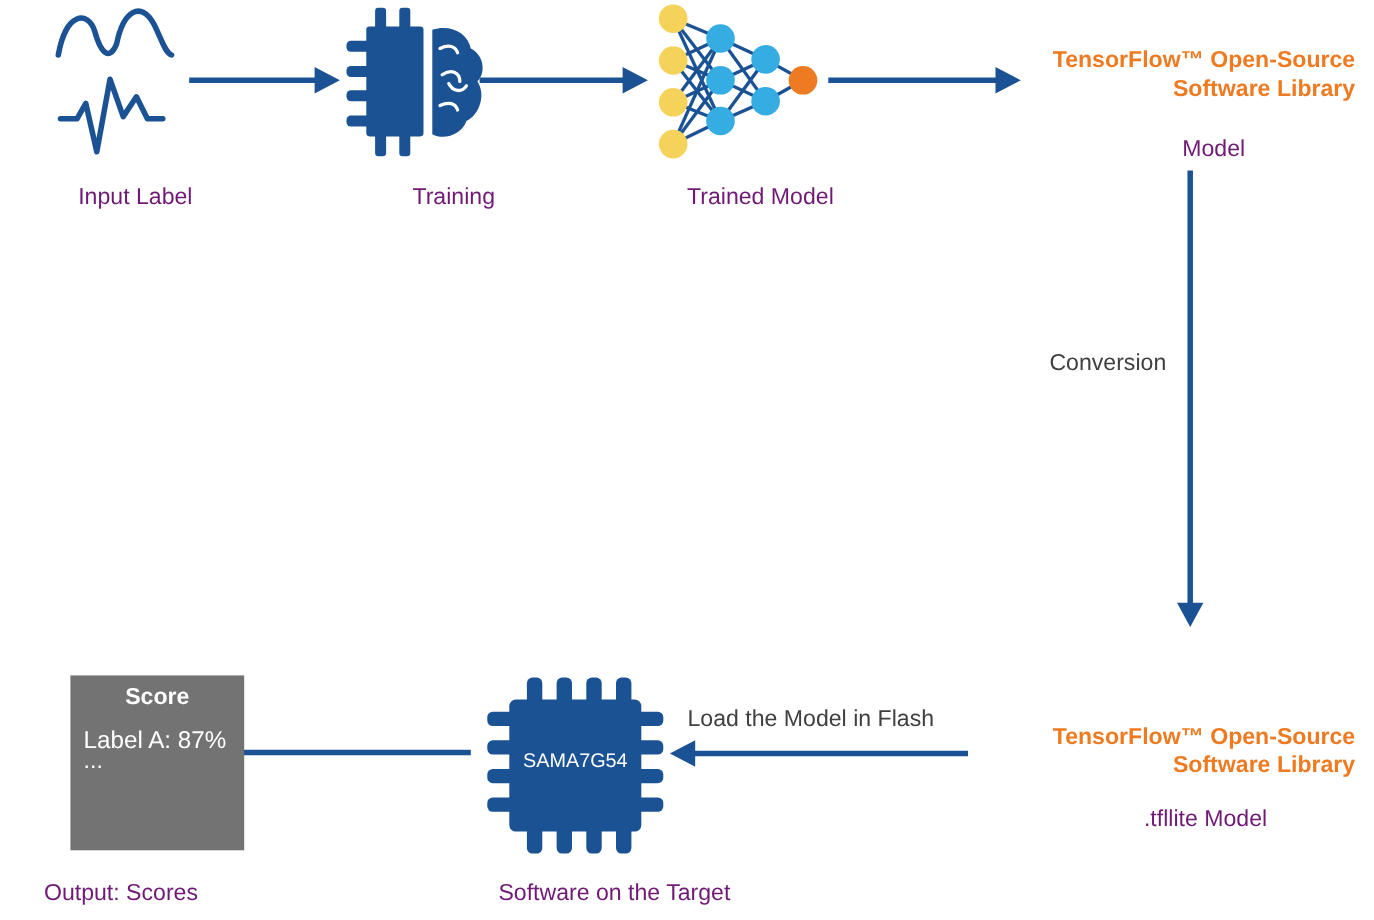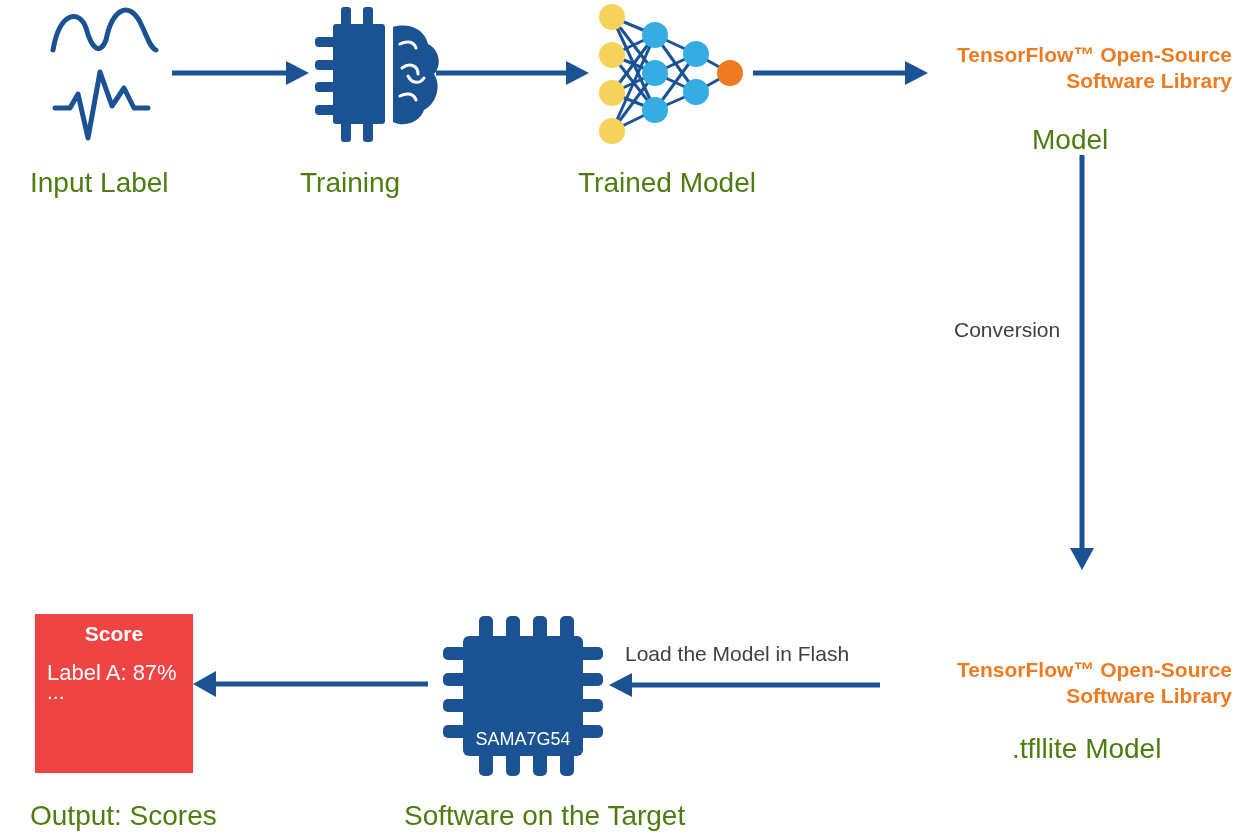--- a/index.html
+++ b/index.html
@@ -1,27 +1,27 @@
 <!DOCTYPE html>
 <html><head>
 <meta charset="utf-8">
 <style>
   html, body { margin: 0; padding: 0; background: #ffffff; }
   body { width: 1249px; height: 836px; position: relative; overflow: hidden;
          font-family: "Liberation Sans", "DejaVu Sans", sans-serif; }
   .abs { position: absolute; }
-  .label-blue { color: #4d7c0f; font-size: 28px; text-align: left; white-space: nowrap; }
+  .label-blue { color: #701a75; font-size: 21px; text-align: right; white-space: nowrap; }
   .label-black { color: #404040; font-size: 21px; white-space: nowrap; }
   .tf-title { color: #ee7b22; font-weight: bold; font-size: 21px; text-align: right; line-height: 26px; white-space: nowrap; }
   svg { position: absolute; left: 0; top: 0; }
-  .score-box { background: #ef4444; color: #ffffff; }
+  .score-box { background: #737373; color: #ffffff; margin-left: 29px; }
   .score-title { font-weight: bold; font-size: 21px; text-align: center; margin-top: 8px; }
   .score-line { font-size: 22px; margin-left: 12px; margin-top: 14px; }
   .score-more { font-size: 21px; margin-left: 12px; margin-top: -4px; line-height: 20px; }
-  .chip-text { color: #ffffff; font-size: 18px; text-align: center; margin-top: 48px; }
+  .chip-text { color: #ffffff; font-size: 18px; text-align: center; }
 </style>
 </head>
 <body>
 
 <svg width="1249" height="836" viewBox="0 0 1249 836">
   <defs>
     <marker id="arrowhead" markerWidth="10" markerHeight="10" refX="0" refY="5" orient="auto" markerUnits="userSpaceOnUse">
       <path d="M0,0 L0,10 L10,5 Z" fill="#1a5294"></path>
     </marker>
   </defs>

